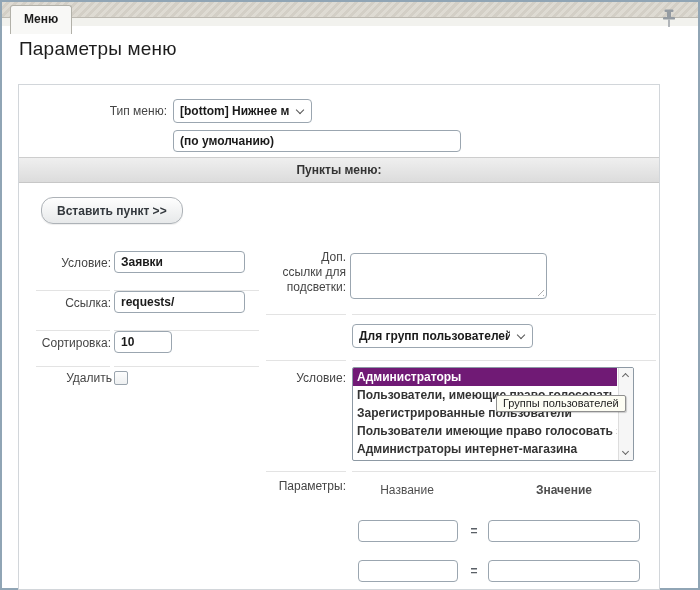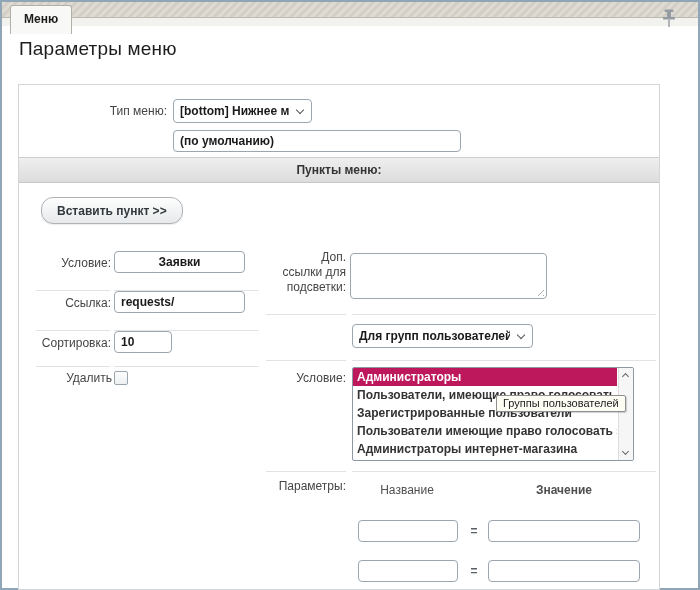--- a/index.html
+++ b/index.html
@@ -47,21 +47,21 @@
     border:1px solid #9aa4ad; border-radius:2px; background:linear-gradient(#fdfdfd,#eef0f1); cursor:pointer; }
   textarea { resize:none; }
   .resize-grip { position:absolute; width:9px; height:9px;
     background:repeating-linear-gradient(135deg,#b0b0b0 0 1px,transparent 1px 4px);
     clip-path:polygon(100% 0,100% 100%,0 100%); pointer-events:none; }
   
   .listbox { position:absolute; left:333px; top:282px; width:282px; height:94px;
     border:1px solid #8d99a4; border-radius:2px; background:#fff; overflow:hidden; }
   .litem { height:18px; line-height:18px; padding-left:4px; margin-right:16px;
     font-weight:bold; color:#333; white-space:nowrap; overflow:hidden; cursor:default; }
-  .litem.selected { background:#be185d; color:#fff; margin-right:16px; }
+  .litem.selected { background:#701a75; color:#fff; margin-right:16px; }
   .vscroll { position:absolute; top:0; right:0; bottom:0; width:15px;
     background:#f6f6f6; border-left:1px solid #ddd; }
   .sc { position:absolute; left:4px; width:5px; height:5px; border-right:1.4px solid #666;
     border-bottom:1.4px solid #666; }
   .sc.up { top:6px; transform:rotate(-135deg); }
   .sc.down { bottom:6px; transform:rotate(45deg); }
   .tooltip { position:absolute; left:143px; top:27px; padding:1px 6px 2px;
     background:#fdfdf3; border:1px solid #8f8f8f; border-radius:2px; font-size:11px;
     color:#222; white-space:nowrap; box-shadow:1px 1px 1px rgba(0,0,0,.18); z-index:5; }
   .phead { position:absolute; color:#4f4f4f; font-size:12px; text-align:center; }
@@ -100,21 +100,21 @@
       <span class="chev"></span>
     </div>
 
     <input type="text" style="position: absolute; left: 154px; top: 45px; width: 288px; height: 22px;" value="(по умолчанию)">
 
     <div class="headerbar">Пункты меню:</div>
 
     <button class="btn">Вставить пункт &gt;&gt;</button>
 
     <div class="lbl" style="left:17px;top:167px;width:75px;">Условие:</div>
-    <input type="text" style="position: absolute; left: 95px; top: 166px; width: 131px; height: 22px; text-align: center;" value="Заявки">
+    <input type="text" style="position: absolute; left: 95px; top: 166px; width: 131px; height: 22px;" value="Заявки">
 
     <div class="divider" style="left:17px;top:205px;width:74px;"></div>
     <div class="divider" style="left:95px;top:205px;width:145px;"></div>
 
     <div class="lbl" style="left:17px;top:207px;width:75px;">Ссылка:</div>
     <input type="text" style="position: absolute; left: 95px; top: 206px; width: 131px; height: 22px;" value="requests/">
 
     <div class="divider" style="left:17px;top:245px;width:74px;"></div>
     <div class="divider" style="left:95px;top:245px;width:145px;"></div>
 

